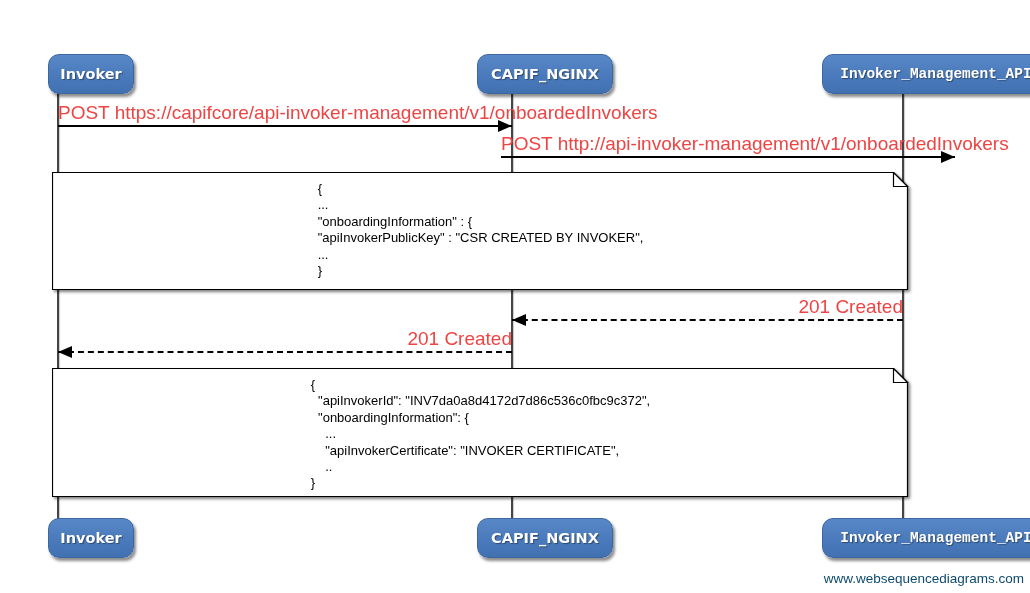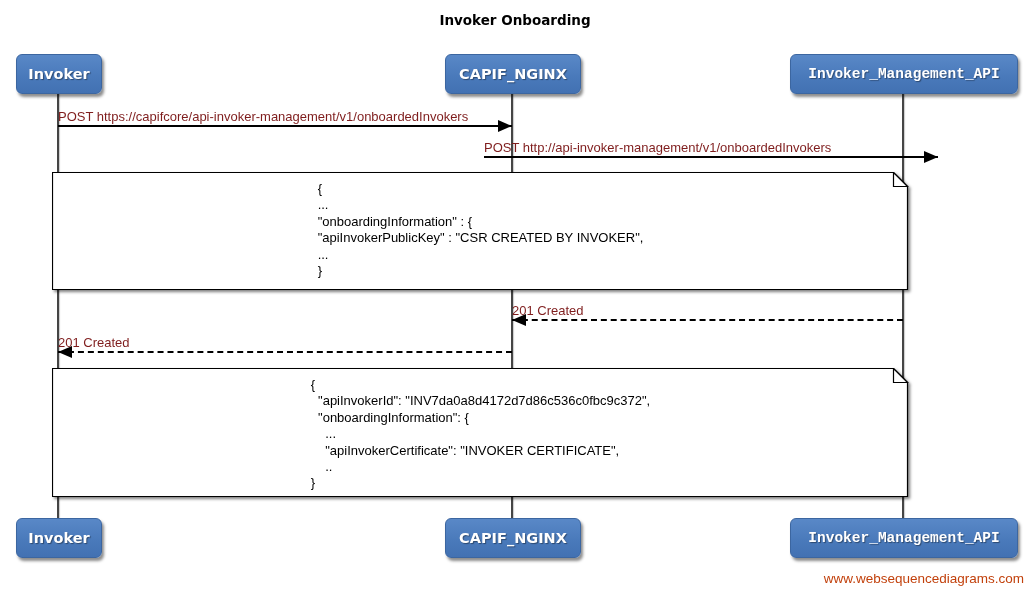--- a/index.html
+++ b/index.html
@@ -16,29 +16,30 @@
   .diagram-title {
     position:absolute; top:12px; left:0; right:0;
     text-align:center;
     font-family:"DejaVu Sans", sans-serif;
     font-weight:bold; font-size:13.5px; color:#000;
   }
 
   
   .actor {
     position:absolute; height:38px;
-    border-radius:6px;
+    border-radius:11px;
     background:linear-gradient(180deg, #5988c7 0%, #4a7abb 55%, #4271b2 100%);
     border:1px solid #3c66a0;
     box-shadow:2px 3px 3px rgba(0,0,0,0.45);
     color:#fff;
     display:flex; align-items:center; justify-content:center;
     font-family:"DejaVu Sans", sans-serif;
     font-weight:bold; font-size:14.5px;
     text-shadow:1px 1px 1px rgba(0,0,0,0.4);
+    margin-left:32px;
   }
   .actor.top { top:54px; }
   .actor.bottom { top:518px; }
   .actor.a-invoker { left:16px;  width:84px;  }
   .actor.a-capif   { left:445px; width:134px;align-items:center; }
   .actor.a-ima     { left:790px; width:226px;font-family:Liberation Mono, monospace; }
 
   
   .lifeline {
     position:absolute; top:92px; height:427px; width:2px;
@@ -46,37 +47,37 @@
     box-shadow:1px 0 1px rgba(0,0,0,0.2);
   }
   .ll-invoker { left:57px; }
   .ll-capif   { left:511px; }
   .ll-ima     { left:902px; }
 
   
   .msg { position:absolute; height:17px; }
   .msg-label {
     position:absolute; left:0; right:0; bottom:2px;
-    text-align:left; font-size:13px; color:#7f1d1d; white-space:nowrap;
+    text-align:right; font-size:19px; color:#ef4444; white-space:nowrap;
   }
   .msg-line { position:absolute; left:0; right:0; top:16px; height:0; }
   .msg-line.solid  { border-top:2px solid #000; }
   .msg-line.dashed { border-top:2px dashed #000; }
   .arrow-right {
     position:absolute; right:0; top:11px; width:0; height:0;
     border-top:6px solid transparent; border-bottom:6px solid transparent;
     border-left:14px solid #000;
   }
   .arrow-left {
     position:absolute; left:0; top:11px; width:0; height:0;
     border-top:6px solid transparent; border-bottom:6px solid transparent;
     border-right:14px solid #000;
   }
   .msg1 { left:58px;  width:454px; top:109px; }
-  .msg2 { left:484px; width:454px; top:140px; }
+  .msg2 { left:501px; width:454px; top:140px; }
   .msg3 { left:512px; width:391px; top:303px; }
   .msg4 { left:58px;  width:454px; top:335px; }
 
   
   .note { position:absolute; left:52px; width:857px; }
   .note1 { top:172px; height:119px; }
   .note2 { top:368px; height:130px; }
   .note svg {
     position:absolute; inset:0;
     filter:drop-shadow(2px 2px 1.5px rgba(0,0,0,0.5));
@@ -86,29 +87,28 @@
     display:flex; justify-content:center;
   }
   .note-text-inner { text-align:left; }
   .note-line {
     white-space:pre; font-size:13px; line-height:16.4px; color:#000;
   }
 
   
   .footer {
     position:absolute; right:6px; bottom:7px;
-    font-size:13.5px; color:#c2410c;
+    font-size:13.5px; color:#0c4a6e;
   }
 </style>
 </head>
 <body>
 
 <div id="diagram">
 
-  <div class="diagram-title">Invoker Onboarding</div>
 
   <div class="lifeline ll-invoker"></div>
   <div class="lifeline ll-capif"></div>
   <div class="lifeline ll-ima"></div>
 
   <div class="actor top a-invoker">
     <span>Invoker</span>
   </div>
   <div class="actor top a-capif">
     <span>CAPIF_NGINX</span>

